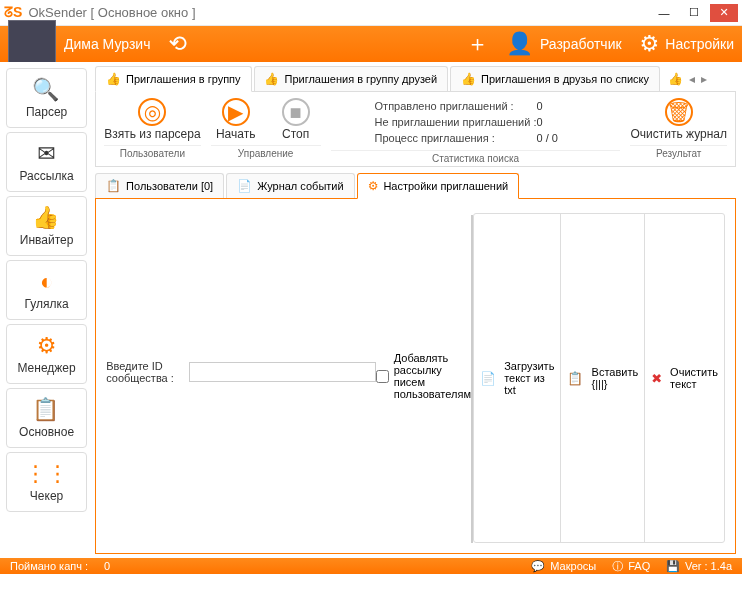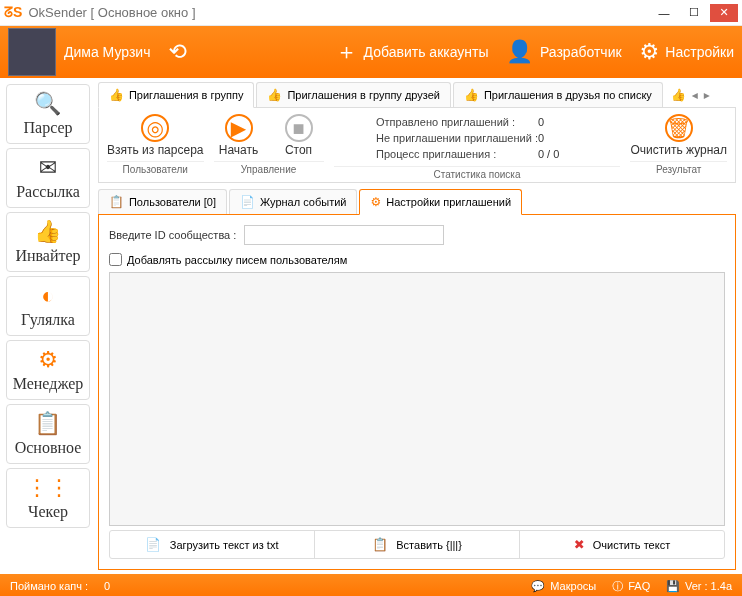--- a/index.html
+++ b/index.html
@@ -5,34 +5,34 @@
 * { box-sizing: border-box; margin: 0; padding: 0; font-family: Arial, sans-serif; }
 body { width: 742px; height: 596px; background: #fff; font-size: 12px; overflow: hidden; }
 
 .titlebar { height: 26px; background: #fff; display: flex; align-items: center; padding: 0 4px; border-bottom: 1px solid #e8e8e8; text-align: right; }
 .titlebar .logo { font-size: 14px; color: #ff7a00; font-weight: bold; margin-right: 6px; }
 .titlebar .title { font-size: 13px; color: #737373; }
 .titlebar .spacer { flex: 1; }
 .titlebar .winbtn { width: 28px; height: 18px; margin-left: 2px; display: flex; align-items: center; justify-content: center; font-size: 11px; cursor: pointer; }
 .titlebar .winbtn.close { background: #e04f3f; color: #fff; }
 
-.topbar { height: 52px; background: linear-gradient(#ff8a1a, #ff7400); display: flex; align-items: center; color: #fff; padding: 0 8px; }
+.topbar { height: 36px; background: linear-gradient(#ff8a1a, #ff7400); display: flex; align-items: center; color: #fff; padding: 0 8px; }
 .topbar .avatar { width: 48px; height: 48px; background: #445; border: 1px solid #fff3; margin-right: 8px; }
 .topbar .username { font-size: 14px; }
 .topbar .spacer { flex: 1; }
 .topbar .tbtn { display: flex; align-items: center; gap: 6px; margin-left: 18px; font-size: 14px; cursor: pointer; }
 .topbar .ticon { font-size: 22px; }
 
 .body { display: flex; height: 496px; }
 
 .sidebar { width: 96px; padding: 6px; display: flex; flex-direction: column; gap: 4px; background: #fff; }
 .sidebtn { border: 1px solid #ddd; border-radius: 4px; height: 60px; display: flex; flex-direction: column; align-items: center; justify-content: center; gap: 2px; cursor: pointer; }
 .sidebtn .sicon { font-size: 22px; color: #ff7a00; }
 .sidebtn.black .sicon { color: #333; }
-.sidebtn .slabel { font-size: 16px; color: #333; font-family: Liberation Serif, serif; }
+.sidebtn .slabel { font-size: 12px; color: #333; }
 
 .main { flex: 1; padding: 4px 6px 4px 2px; display: flex; flex-direction: column; }
 
 .tabs1 { display: flex; border-bottom: 1px solid #ddd; }
 .tab1 { padding: 5px 10px; border: 1px solid #ddd; border-bottom: none; margin-right: 2px; background: #fafafa; display: flex; align-items: center; gap: 5px; font-size: 11px; cursor: pointer; border-radius: 3px 3px 0 0; }
 .tab1.active { background: #fff; border-bottom: 1px solid #fff; margin-bottom: -1px; }
 .tab1 .thumb { color: #ff7a00; font-size: 12px; }
 .tabend { display: flex; align-items: center; gap: 6px; padding: 0 6px; color: #888; }
 
 .ribbon { border: 1px solid #ddd; border-top: none; padding: 6px 8px 2px; display: flex; gap: 10px; }
@@ -48,36 +48,36 @@
 .stats { flex: 1; font-size: 11px; }
 .stats .row { display: flex; padding: 2px 0; }
 .stats .row .k { flex: 1; color: #444; }
 .stats .row .v { color: #333; min-width: 40px; }
 
 .tabs2 { display: flex; margin-top: 6px; border-bottom: 1px solid #ff7a00; }
 .tab2 { padding: 5px 10px; border: 1px solid #ddd; border-bottom: none; background: #fafafa; display: flex; align-items: center; gap: 5px; font-size: 11px; cursor: pointer; border-radius: 3px 3px 0 0; margin-right: 2px; }
 .tab2.active { background: #fff; border: 1px solid #ff7a00; border-bottom: 1px solid #fff; margin-bottom: -1px; }
 .t2icon { color: #ff7a00; font-size: 12px; }
 
-.panel { border: 1px solid #ff7a00; border-top: none; flex: 1; padding: 10px; display: flex; flex-direction: column; }
+.panel { border: 1px solid #ff7a00; border-top: none; flex: 1; padding: 10px; display: flex; }
 .frow { display: flex; align-items: center; gap: 8px; margin-bottom: 8px; font-size: 11px; }
 .frow label { color: #333; }
 .frow input[type=text] { width: 200px; height: 20px; border: 1px solid #ccc; padding: 0 4px; }
 .spin { width: 50px; height: 20px; border: 1px solid #ccc; padding: 0 4px; text-align: right; }
 .chk { display: flex; align-items: center; gap: 5px; font-size: 11px; }
 .chk input { width: 13px; height: 13px; }
 .textarea { flex: 1; border: 1px solid #ccc; background: #f6f6f6; margin-top: 6px; }
 
 .bottombtns { display: flex; border: 1px solid #ddd; border-radius: 3px; margin-top: 4px; }
 .bbtn { flex: 1; padding: 6px; display: flex; align-items: center; justify-content: center; gap: 8px; font-size: 11px; cursor: pointer; border-right: 1px solid #ddd; }
 .bbtn:last-child { border-right: none; }
 .bbtn .bicon { color: #ff7a00; font-size: 13px; }
 .bbtn.danger .bicon { color: #d33; }
 
-.statusbar { height: 24px; background: linear-gradient(#ff8a1a, #ff7400); color: #fff; display: flex; align-items: center; padding: 0 10px; font-size: 11px; gap: 16px; }
+.statusbar { height: 16px; background: linear-gradient(#ff8a1a, #ff7400); color: #fff; display: flex; align-items: center; padding: 0 10px; font-size: 11px; gap: 16px; }
 .statusbar .spacer { flex: 1; }
 .statusbar .sitem { display: flex; align-items: center; gap: 5px; cursor: pointer; }
 </style>
 </head>
 <body>
 
 <div class="titlebar">
   <span class="logo">ᘔS</span>
   <span class="title">OkSender [ Основное окно ]</span>
   <span class="spacer"></span>
@@ -88,21 +88,20 @@
 
 <div class="topbar">
   <div class="avatar"></div>
   <div class="username">Дима Мурзич</div>
   <div class="tbtn">
       <span class="ticon">⟲</span>
     </div>
   <span class="spacer"></span>
   <div class="tbtn">
       <span class="ticon">＋</span>
-      <span>Добавить аккаунты</span>
     </div>
   <div class="tbtn">
       <span class="ticon">👤</span>
       <span>Разработчик</span>
     </div>
   <div class="tbtn">
       <span class="ticon">⚙</span>
       <span>Настройки</span>
     </div>
 </div>

